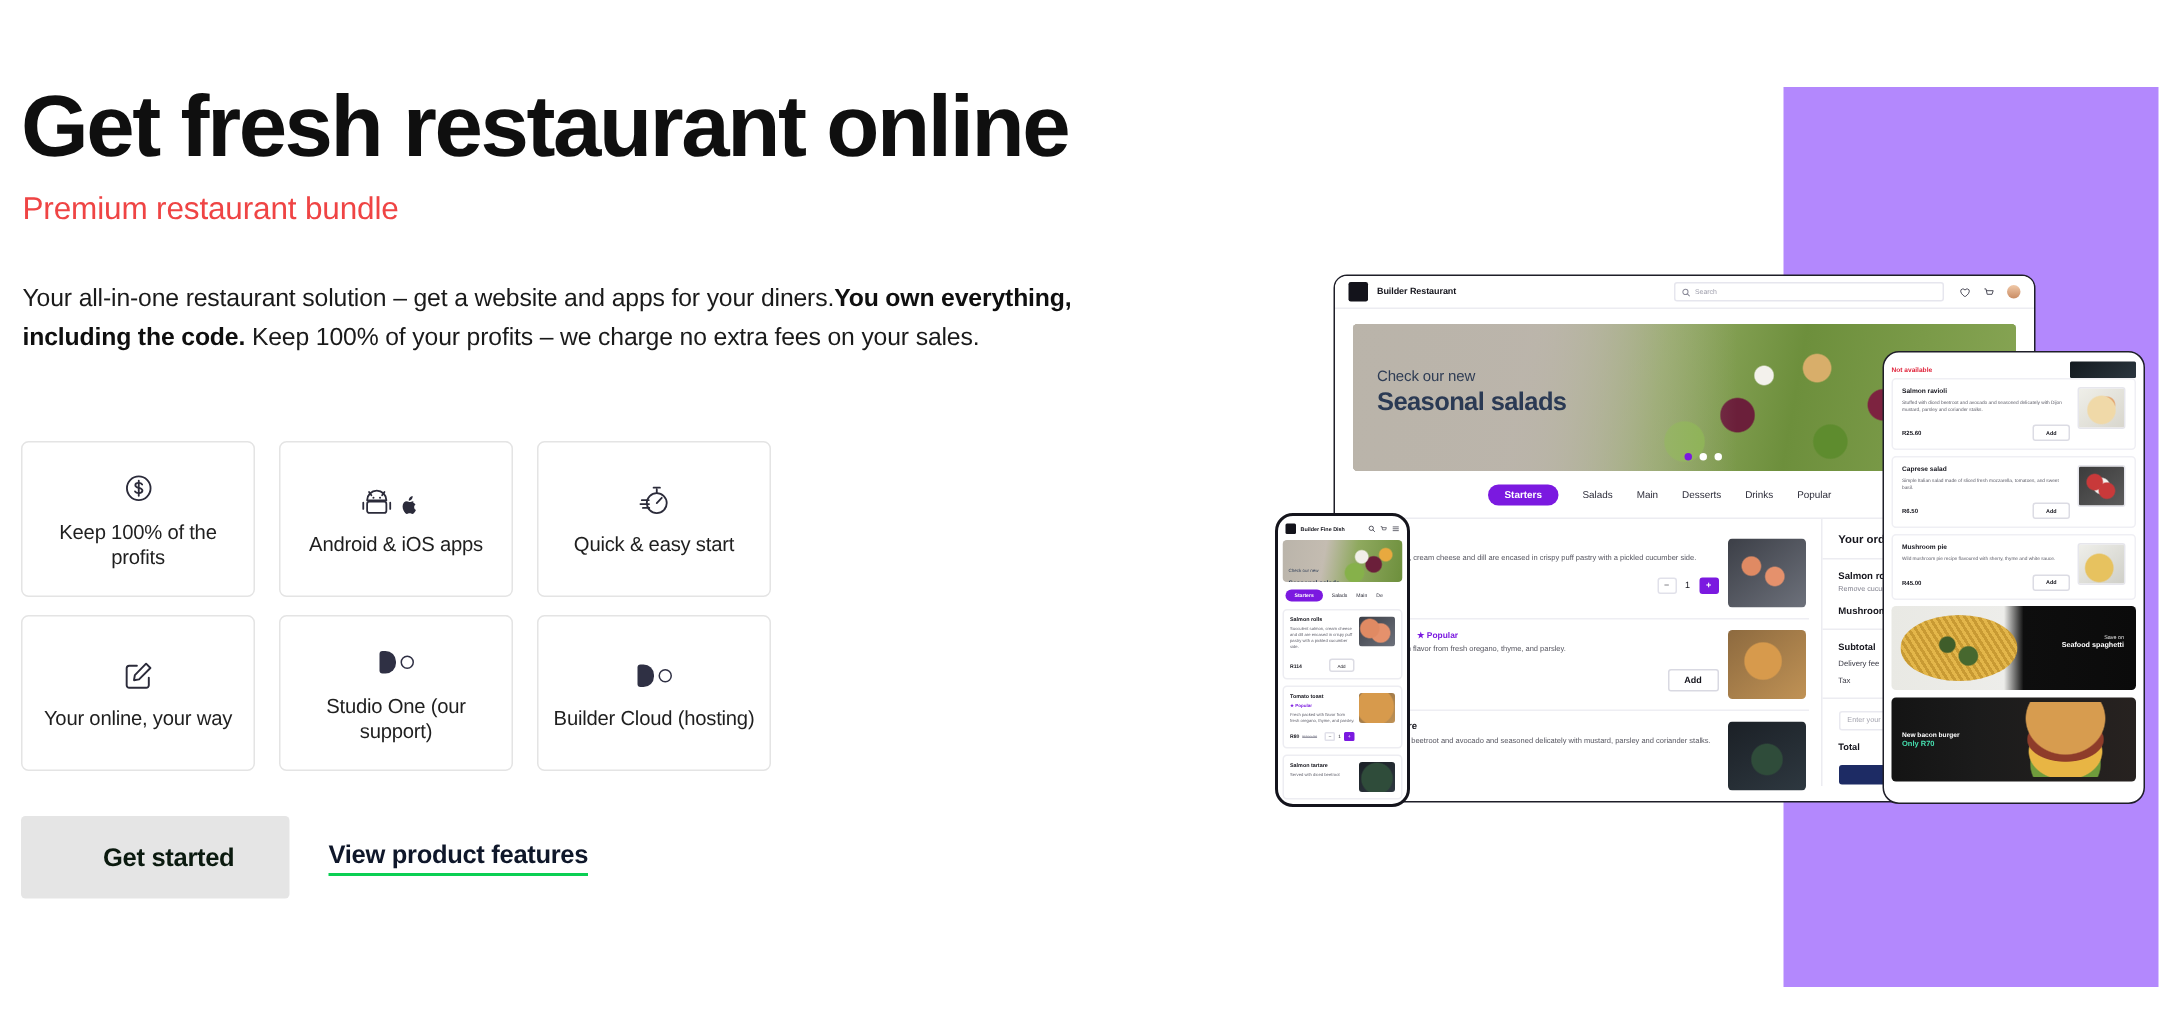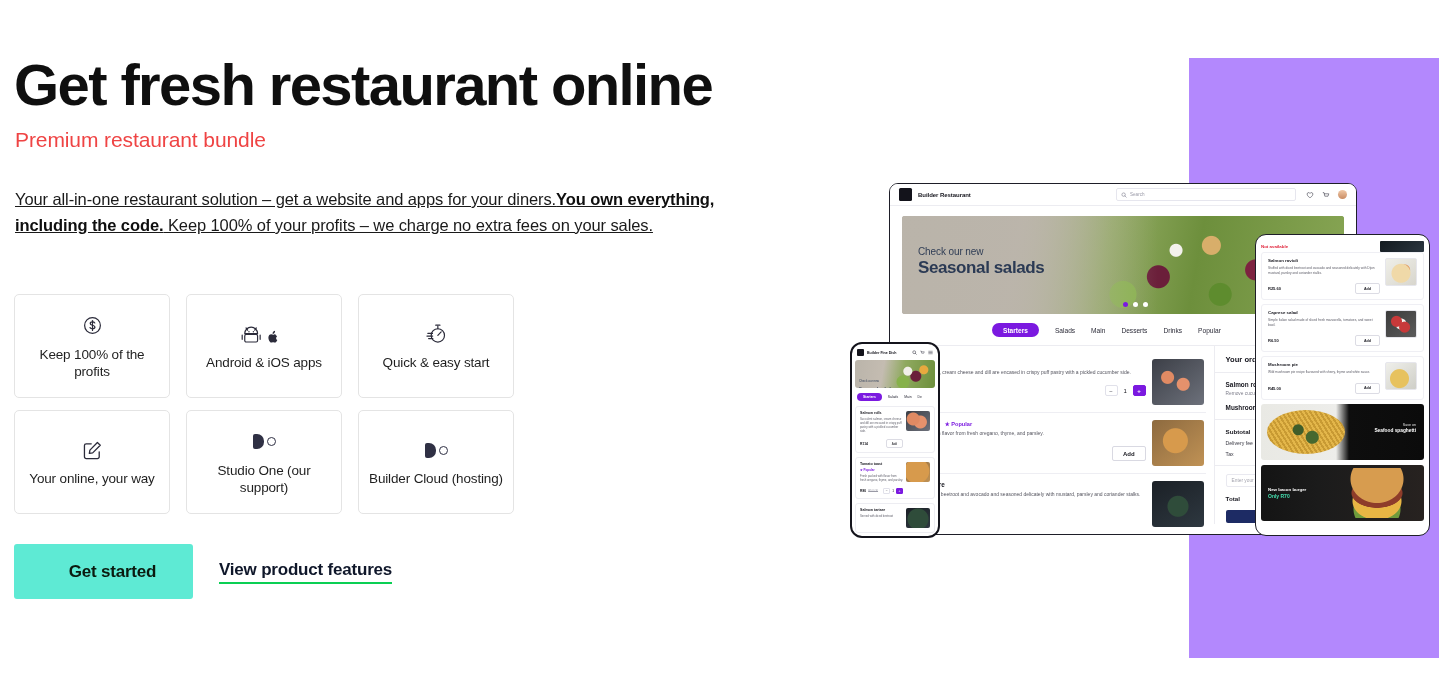--- a/index.html
+++ b/index.html
@@ -50,21 +50,20 @@
   }
   .lede {
     position: absolute;
     left: 1px; top: 186px;
     width: 706px;
     margin: 0;
     font-size: 16.5px;
     line-height: 26px;
     color: #1a1a1a;
     letter-spacing: -0.1px;
-    text-decoration: underline;
   }
   .lede b { font-weight: 700; color: #0f0f0f; }
 
   
   .cards {
     position: absolute;
     left: 0; top: 294px;
     width: 516px;
     display: grid;
     grid-template-columns: 156px 156px 156px;
@@ -114,21 +113,21 @@
   
   .cta-row {
     position: absolute;
     left: 0; top: 544px;
     display: flex;
     align-items: center;
   }
   .btn-primary {
     width: 179px;
     height: 55px;
-    background: #5eead4;
+    background: #e5e5e5;
     color: #0b1a0f;
     border: none;
     border-radius: 3px;
     font-family: "Liberation Sans", sans-serif;
     font-size: 17px;
     font-weight: 700;
     letter-spacing: -0.2px;
     cursor: pointer;
     display: flex;
     align-items: center;

